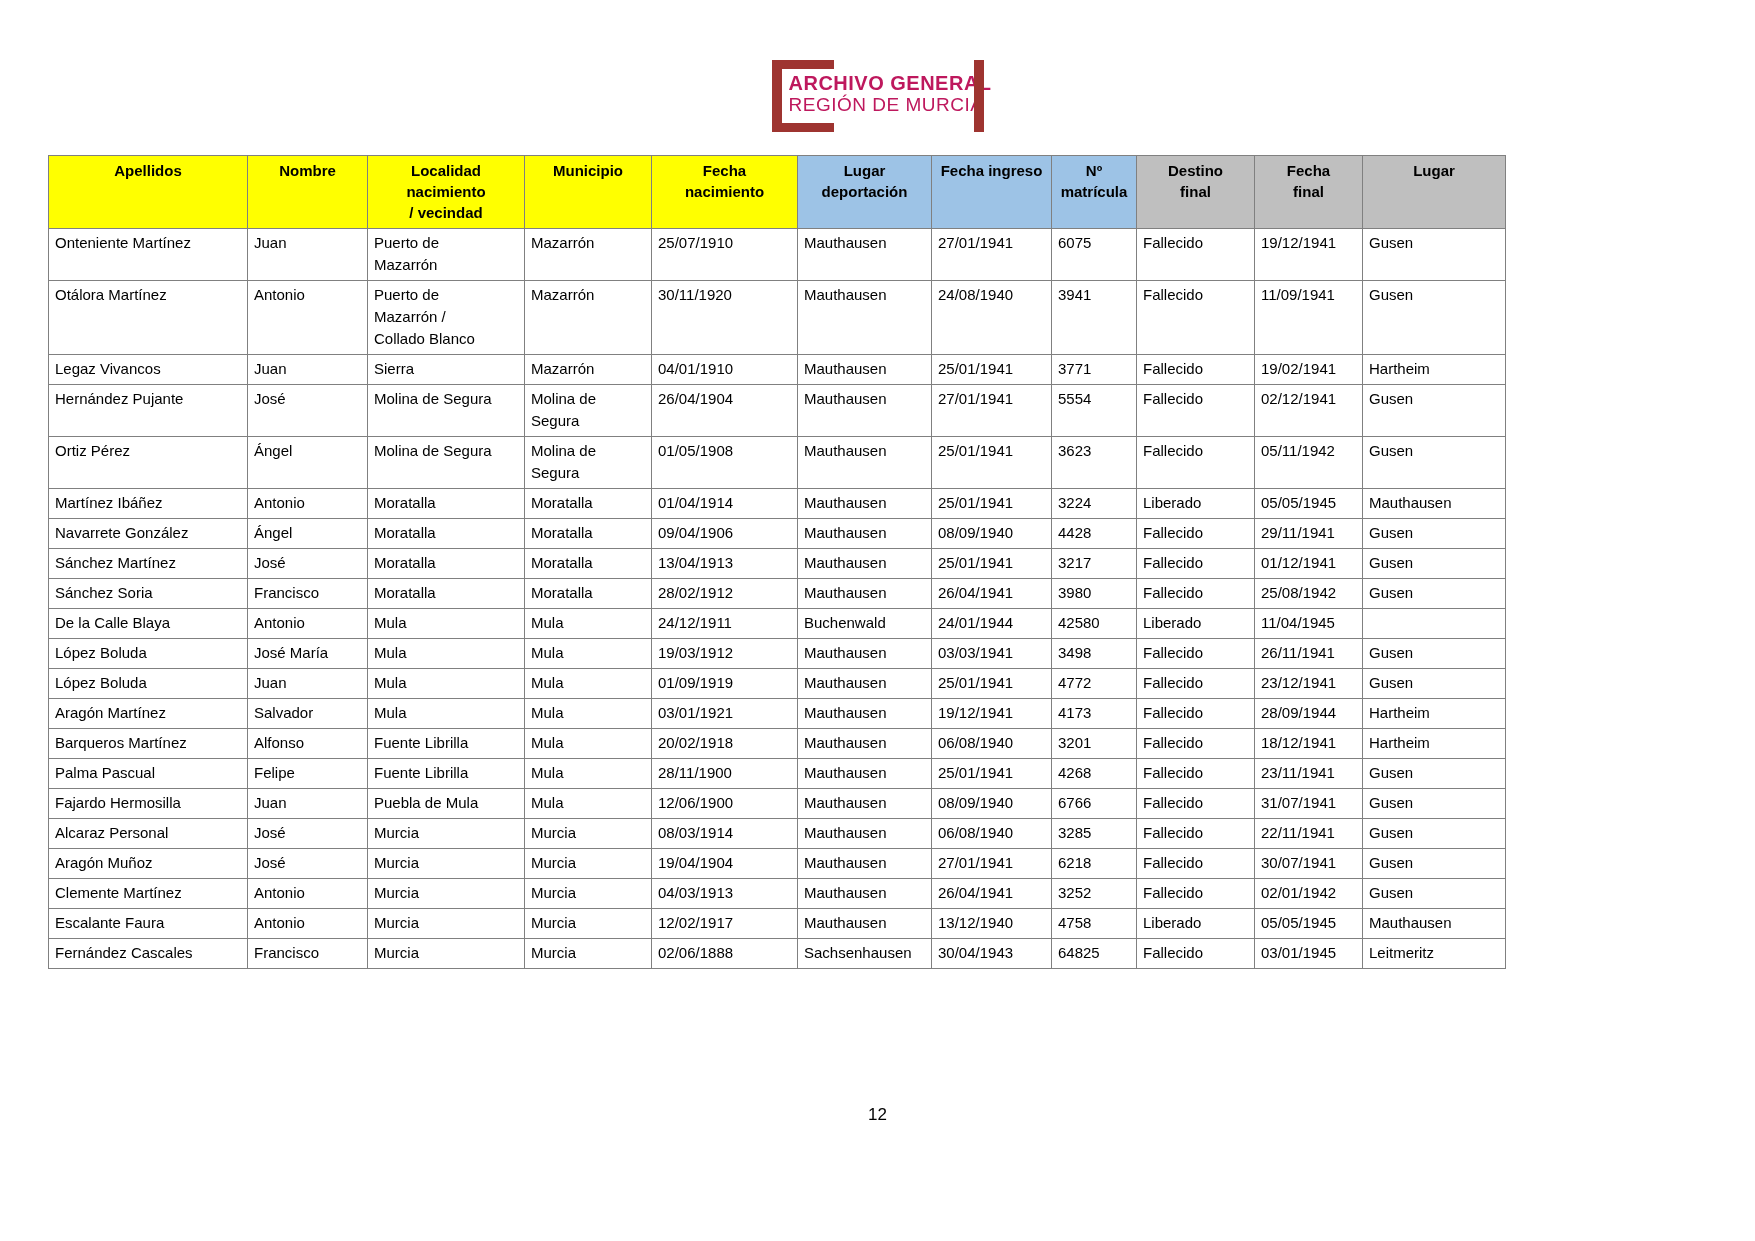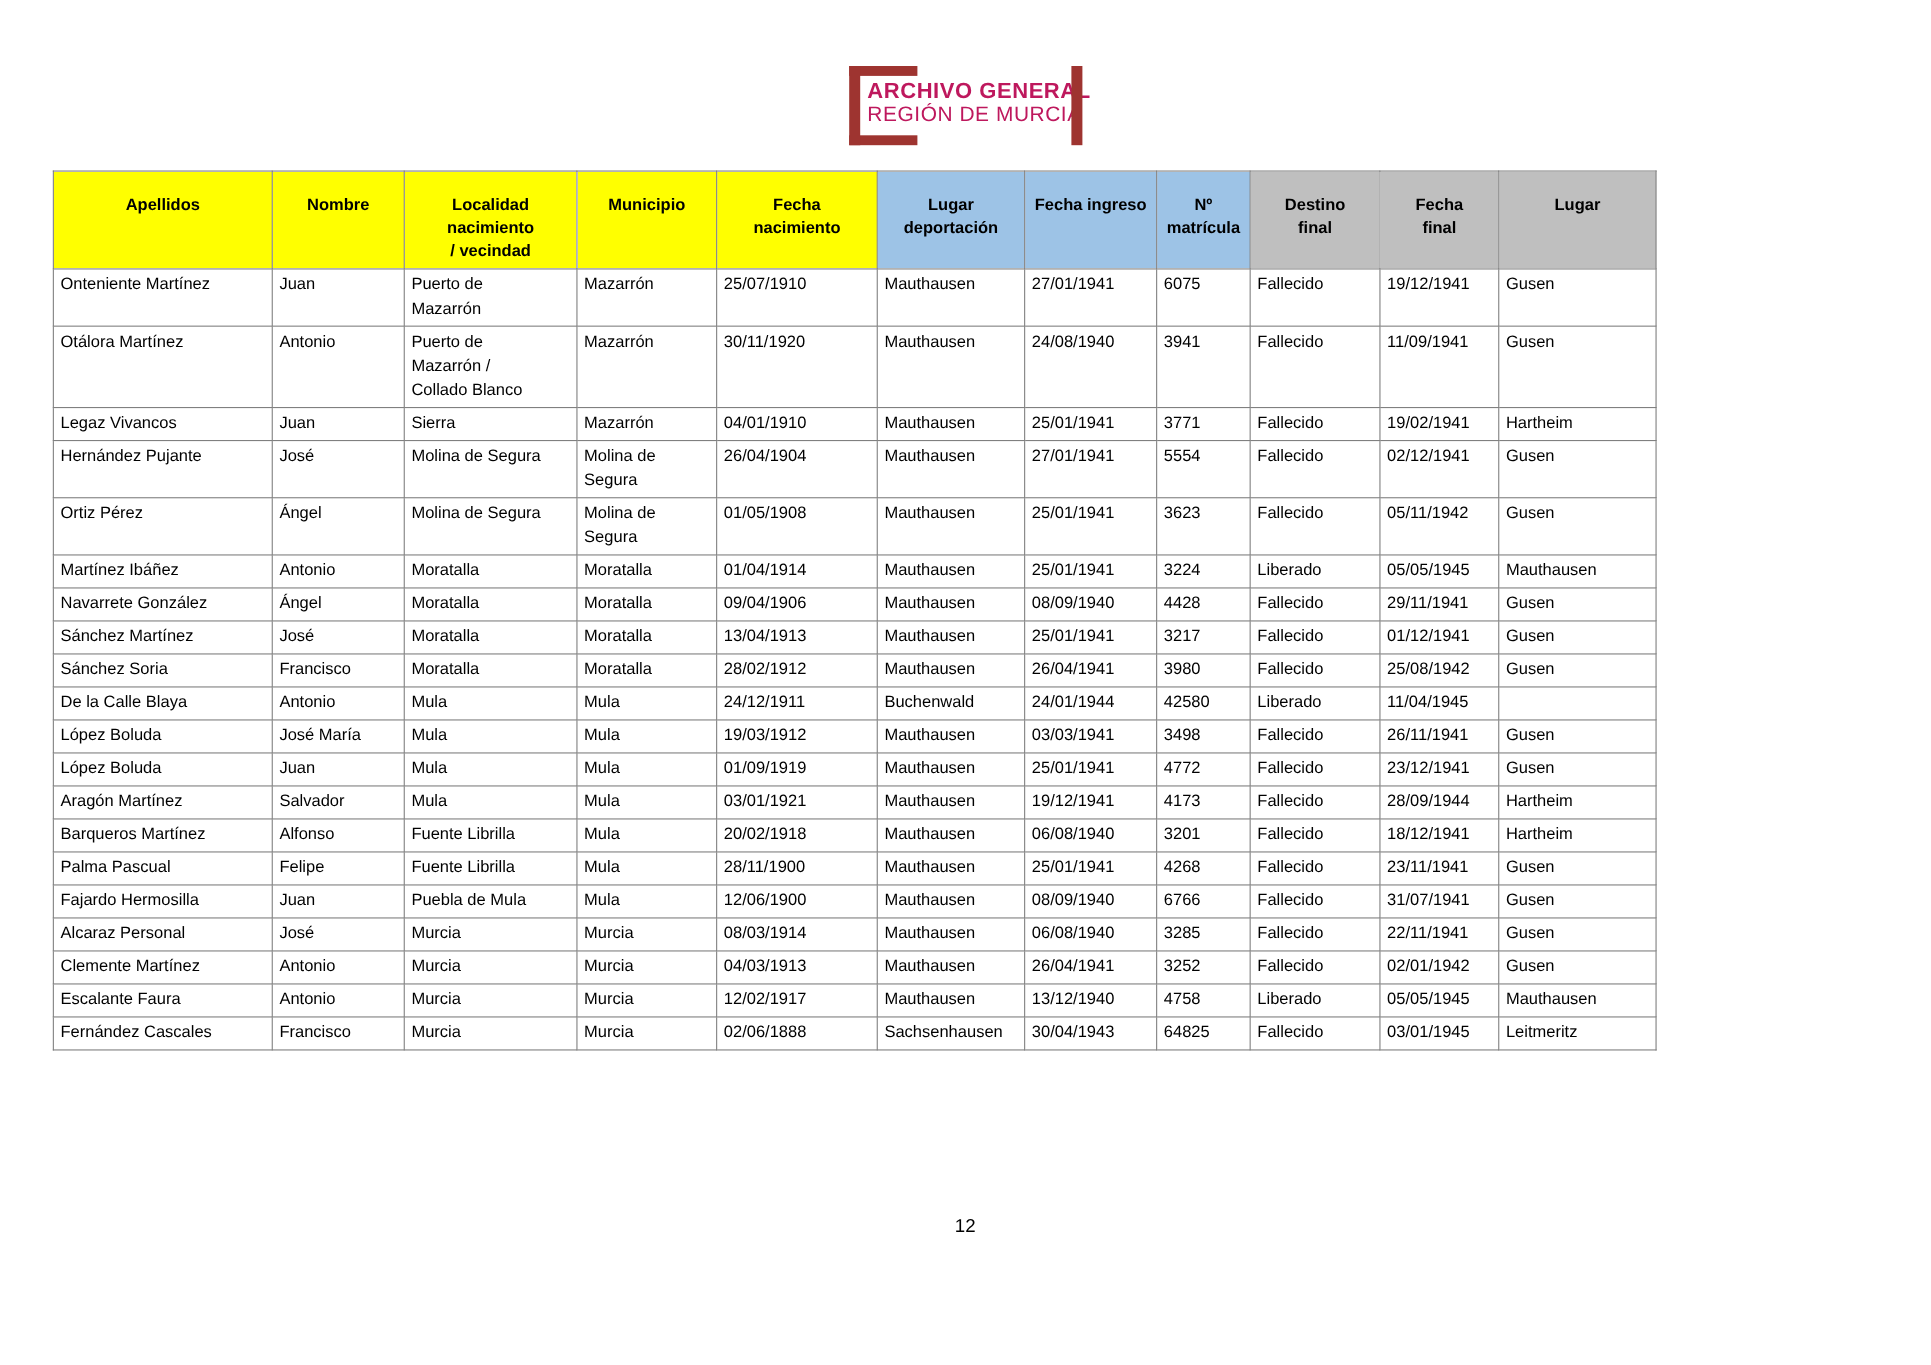--- a/index.html
+++ b/index.html
@@ -50,21 +50,21 @@
   th,td{
     border:1.5px solid #808080;
     vertical-align:top;
     white-space:pre-line;
     font-size:15px;
     overflow:hidden;
   }
   th{
     font-weight:bold;
     text-align:center;
-    padding:20px 3px 5px 3px;
+    padding:4px 3px 5px 3px;
     line-height:21px;
   }
   td{
     text-align:left;
     padding:3px 5px 4px 6px;
     line-height:22px;
   }
   col.c1{width:199px}  col.c2{width:120px}  col.c3{width:157px}
   col.c4{width:127px}  col.c5{width:146px}  col.c6{width:134px}
   col.c7{width:120px}  col.c8{width:85px}   col.c9{width:118px}
@@ -347,20 +347,33 @@
           <td>Murcia</td>
           <td>08/03/1914</td>
           <td>Mauthausen</td>
           <td>06/08/1940</td>
           <td>3285</td>
           <td>Fallecido</td>
           <td>22/11/1941</td>
           <td>Gusen</td>
         </tr>
         <tr>
+          <td>Aragón Muñoz</td>
+          <td>José</td>
+          <td>Murcia</td>
+          <td>Murcia</td>
+          <td>19/04/1904</td>
+          <td>Mauthausen</td>
+          <td>27/01/1941</td>
+          <td>6218</td>
+          <td>Fallecido</td>
+          <td>30/07/1941</td>
+          <td>Gusen</td>
+        </tr>
+        <tr>
           <td>Clemente Martínez</td>
           <td>Antonio</td>
           <td>Murcia</td>
           <td>Murcia</td>
           <td>04/03/1913</td>
           <td>Mauthausen</td>
           <td>26/04/1941</td>
           <td>3252</td>
           <td>Fallecido</td>
           <td>02/01/1942</td>

